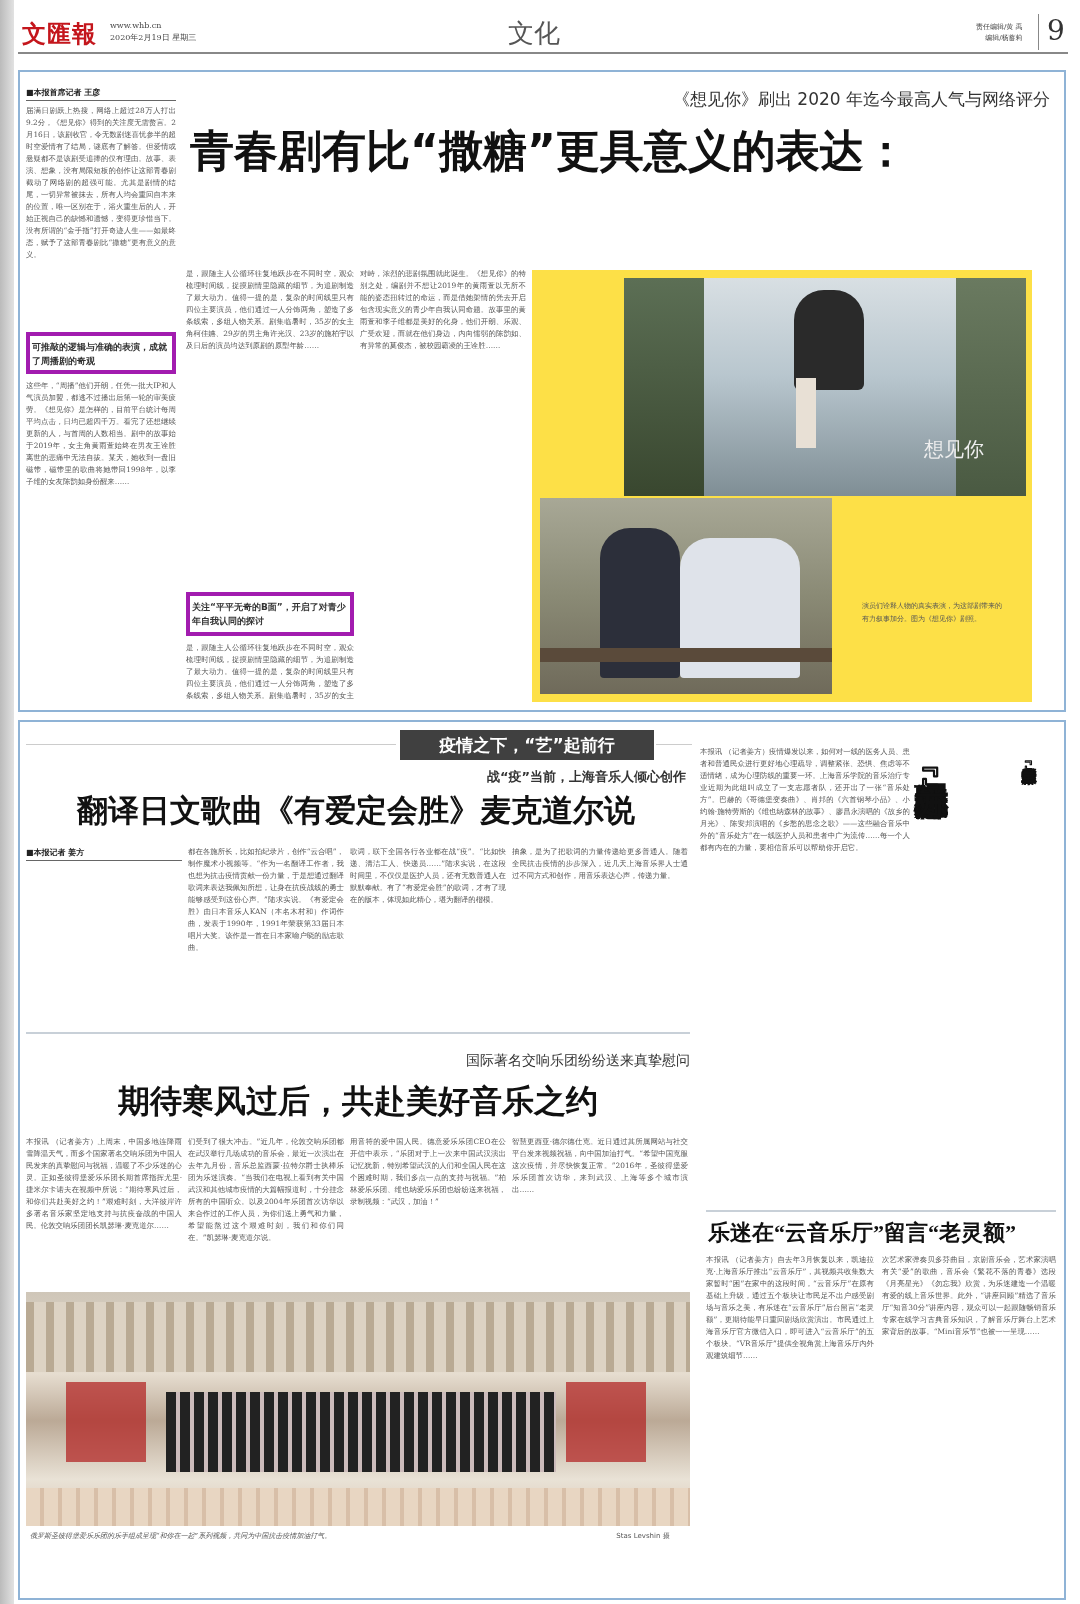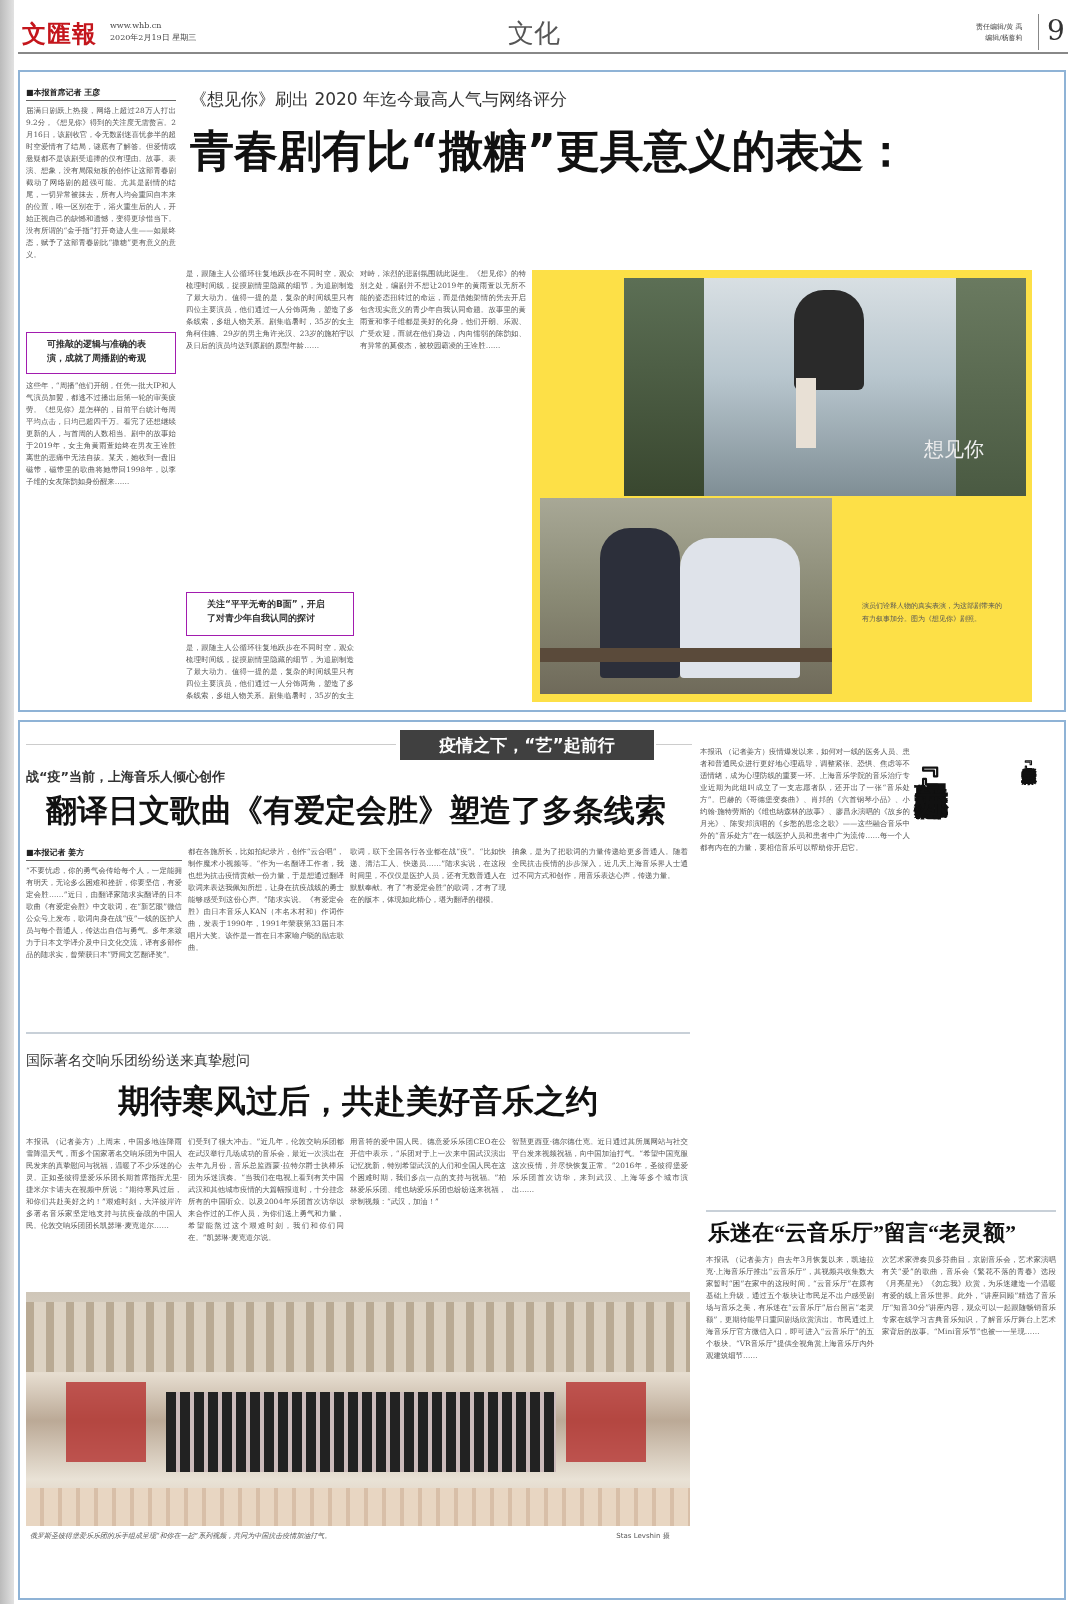--- a/index.html
+++ b/index.html
@@ -9,23 +9,23 @@
 .logo{position:absolute;left:4px;top:4px;font-size:24px;font-weight:bold;color:#c4161c;letter-spacing:1px}
 .site{position:absolute;left:92px;top:6px;font-size:8px;color:#444;line-height:12px}
 .section{position:absolute;left:490px;top:2px;font-size:26px;color:#555;font-family:"DejaVu Sans",sans-serif}
 .editor{position:absolute;left:958px;top:8px;font-size:7px;color:#444;line-height:11px;text-align:right}
 .pageno{position:absolute;left:1020px;top:0;font-size:28px;color:#333;border-left:1px solid #888;padding-left:8px;height:36px}
 .box{position:absolute;border:2px solid #8fb3d6;background:#fff}
 .b1{left:18px;top:70px;width:1048px;height:642px}
 .b2{left:18px;top:720px;width:1048px;height:880px}
 .col{position:absolute;font-size:7.4px;line-height:12px;color:#555;text-align:justify;overflow:hidden}
 .byline{font-size:8px;color:#222;font-weight:bold;border-bottom:1px solid #666;padding-bottom:2px;margin-bottom:4px}
-.deck{position:absolute;font-family:"DejaVu Sans",sans-serif;color:#333;text-align:left}
+.deck{position:absolute;font-family:"DejaVu Sans",sans-serif;color:#333;text-align:right}
 .hl{position:absolute;font-family:"DejaVu Sans",sans-serif;font-weight:bold;color:#111}
-.pull{position:absolute;border:1px solid #a21caf;padding:4px 20px;font-size:9px;font-weight:bold;color:#333;line-height:14px;font-family:"DejaVu Sans",sans-serif}
+.pull{position:absolute;border:4px solid #a21caf;padding:4px 2px;font-size:9px;font-weight:bold;color:#333;line-height:14px;font-family:"DejaVu Sans",sans-serif}
 .photo{position:absolute;overflow:hidden}
 .banner{position:absolute;left:400px;top:730px;width:254px;height:30px;background:#404040;color:#fff;font-size:17px;font-weight:bold;text-align:center;line-height:30px;font-family:"DejaVu Sans",sans-serif}
 .rule{position:absolute;height:2px;background:#c8d0d8}
 .vtitle{position:absolute;writing-mode:vertical-rl;font-weight:bold;color:#111}
 .caption{position:absolute;font-size:7px;color:#555;line-height:13px}
 </style>
 </head>
 <body>
 
 <div class="lscroll"></div>
@@ -78,25 +78,24 @@
   </div>
   <div class="caption" style="left:330px;top:330px;width:140px">演员们诠释人物的真实表演，为这部剧带来的有力叙事加分。图为《想见你》剧照。</div>
 </div>
 
 <div class="box b2"></div>
 <div class="rule" style="left:26px;top:744px;width:370px;background:#ccc;height:1px"></div>
 <div class="rule" style="left:656px;top:744px;width:36px;background:#ccc;height:1px"></div>
 <div class="banner">疫情之下，“艺”起前行</div>
 
 <div class="deck" style="left:26px;top:768px;width:660px;font-size:13px;font-weight:bold">战“疫”当前，上海音乐人倾心创作</div>
-<div class="hl" style="left:26px;top:790px;width:660px;font-size:31px;text-align:center;font-family:'DejaVu Serif',serif">翻译日文歌曲《有爱定会胜》塑造了多条线索</div>
+<div class="hl" style="left:26px;top:790px;width:660px;font-size:31px;text-align:center;font-family:'DejaVu Serif',serif">翻译日文歌曲《有爱定会胜》麦克道尔说</div>
 
 <div class="col" style="left:26px;top:846px;width:156px;height:180px">
   <div class="byline">■本报记者 姜方</div>
-  <div>“不要忧虑，你的勇气会传给每个人，一定能拥有明天，无论多么困难和挫折，你要坚信，有爱定会胜……”近日，由翻译家陆求实翻译的日本歌曲《有爱定会胜》中文歌词，在“新艺眼”微信公众号上发布，歌词向身在战“疫”一线的医护人员与每个普通人，传达出自信与勇气。多年来致力于日本文学译介及中日文化交流，译有多部作品的陆求实，曾荣获日本“野间文艺翻译奖”。</div>
 </div>
 <div class="col" style="left:188px;top:846px;width:156px;height:180px">都在各施所长，比如拍纪录片，创作“云合唱”，制作魔术小视频等。“作为一名翻译工作者，我也想为抗击疫情贡献一份力量，于是想通过翻译歌词来表达我佩知所想，让身在抗疫战线的勇士能够感受到这份心声。”陆求实说。《有爱定会胜》由日本音乐人KAN（本名木村和）作词作曲，发表于1990年，1991年荣获第33届日本唱片大奖。该作是一首在日本家喻户晓的励志歌曲。</div>
 <div class="col" style="left:350px;top:846px;width:156px;height:180px">歌词，联下全国各行各业都在战“疫”。“比如快递、清洁工人、快递员……”陆求实说，在这段时间里，不仅仅是医护人员，还有无数普通人在默默奉献。有了“有爱定会胜”的歌词，才有了现在的版本，体现如此精心，堪为翻译的楷模。</div>
 <div class="col" style="left:512px;top:846px;width:176px;height:180px">抽象，是为了把歌词的力量传递给更多普通人。随着全民抗击疫情的步步深入，近几天上海音乐界人士通过不同方式和创作，用音乐表达心声，传递力量。</div>
 
 <div class="col" style="left:700px;top:746px;width:210px;height:420px">本报讯 （记者姜方）疫情爆发以来，如何对一线的医务人员、患者和普通民众进行更好地心理疏导，调整紧张、恐惧、焦虑等不适情绪，成为心理防线的重要一环。上海音乐学院的音乐治疗专业近期为此组叫成立了一支志愿者队，还开出了一张“音乐处方”。巴赫的《哥德堡变奏曲》、肖邦的《六首钢琴小品》、小约翰·施特劳斯的《维也纳森林的故事》、廖昌永演唱的《故乡的月光》、陈安邦演唱的《乡愁的思念之歌》——这些融合音乐中外的“音乐处方”在一线医护人员和患者中广为流传……每一个人都有内在的力量，要相信音乐可以帮助你开启它。</div>
 <div class="vtitle" style="left:912px;top:756px;font-size:34px;font-family:'DejaVu Serif',serif;height:440px;line-height:40px">为心理防疫战送上『音乐处方』</div>
 <div class="vtitle" style="left:1020px;top:756px;font-size:15px;font-family:'DejaVu Sans',sans-serif;height:330px;line-height:18px">上音音乐康疗志愿者队伍集结『治愈的力量』</div>
 
 <div class="rule" style="left:26px;top:1032px;width:664px"></div>

